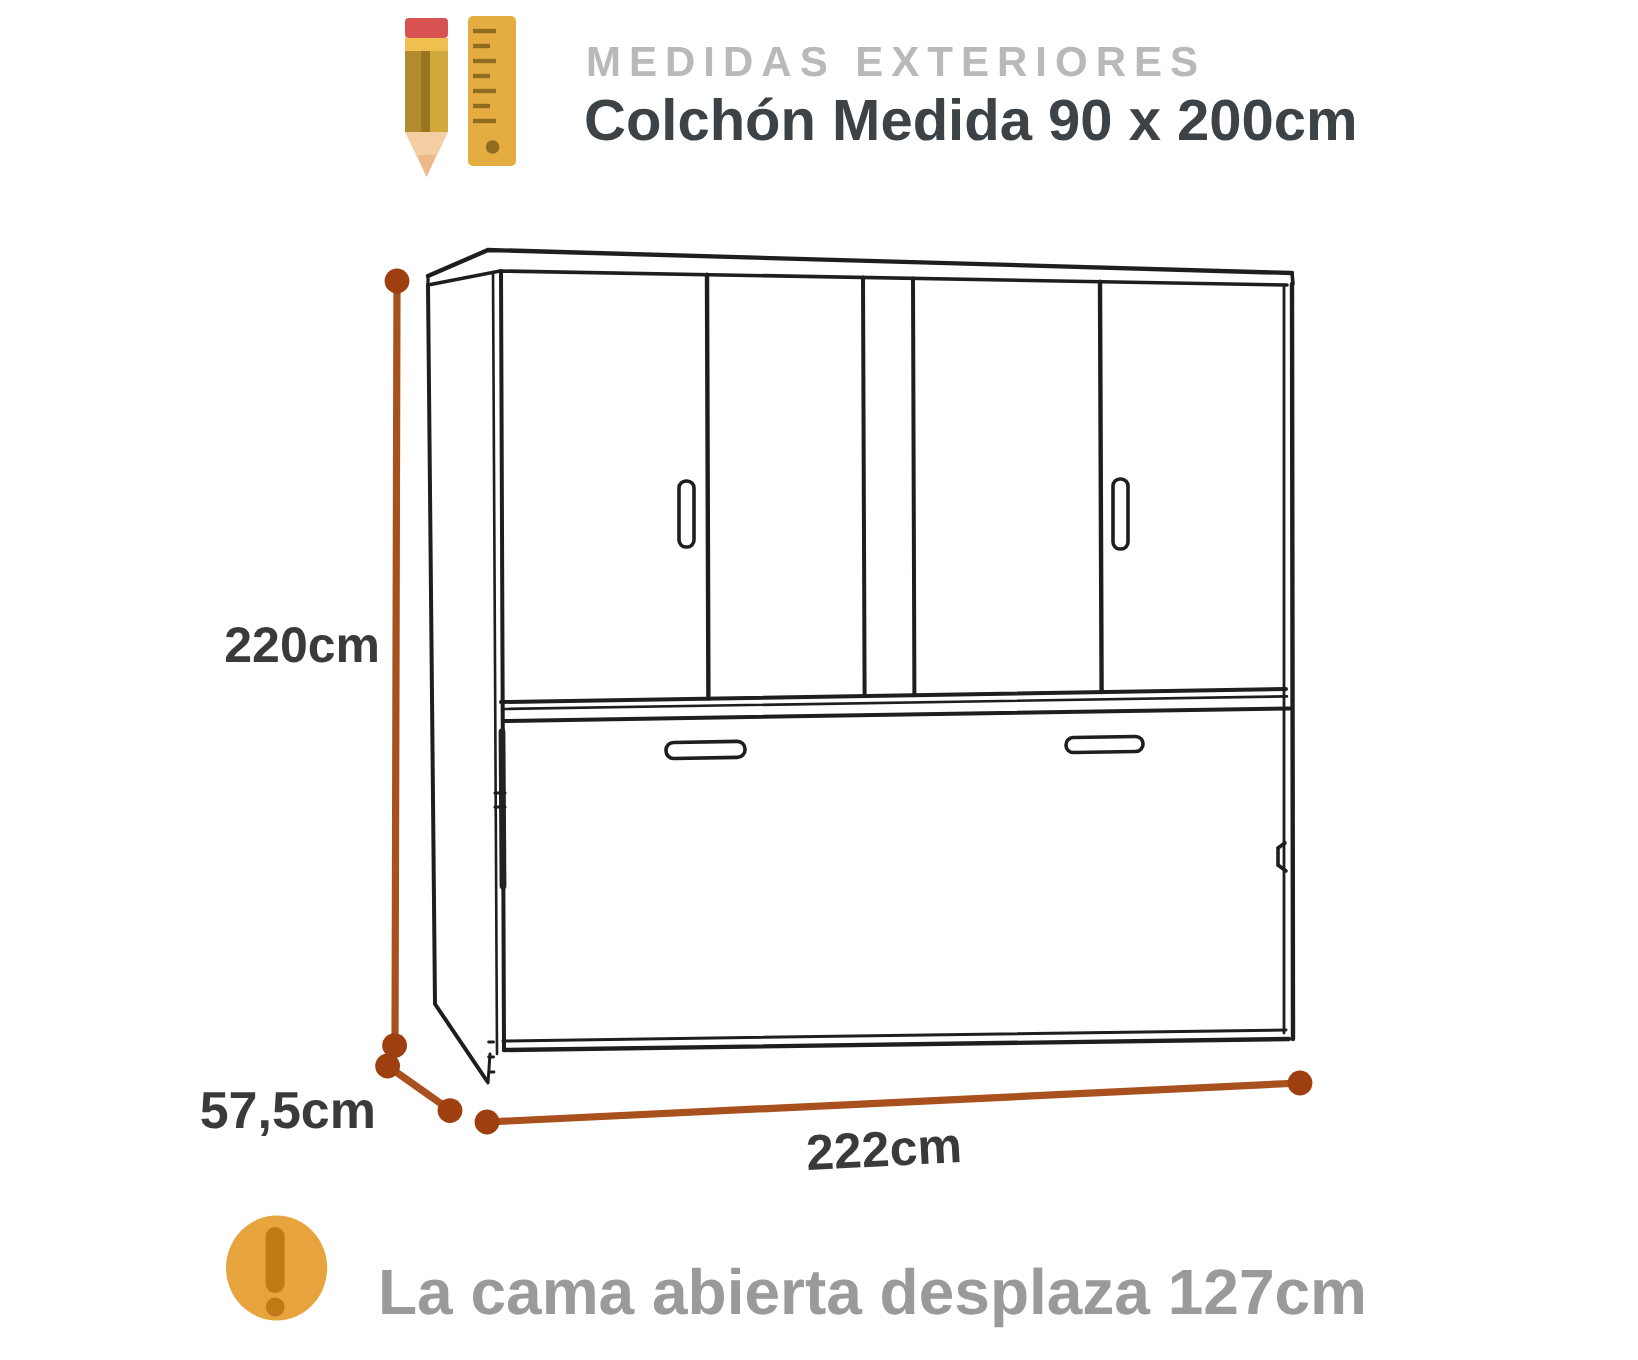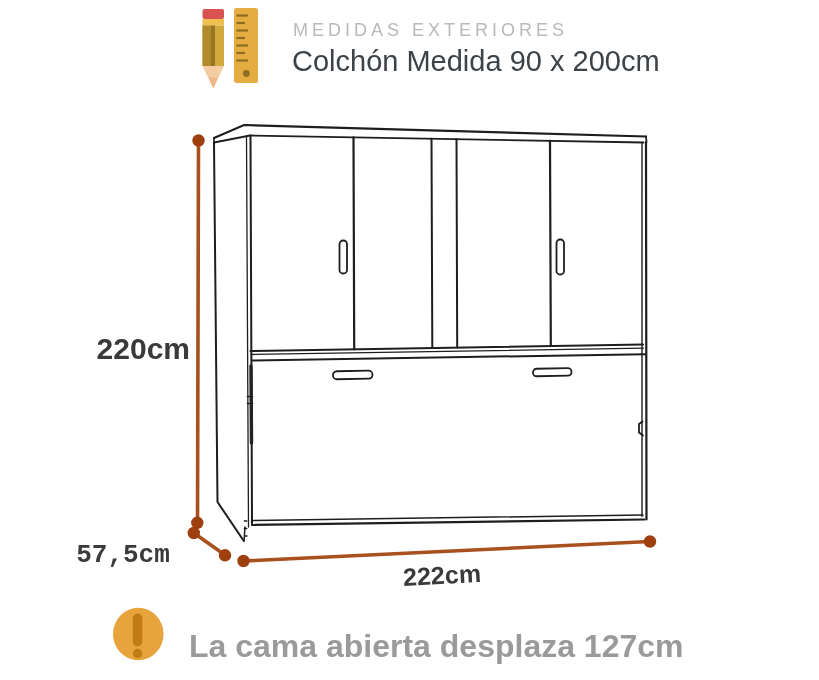--- a/index.html
+++ b/index.html
@@ -6,34 +6,34 @@
   .canvas{
     position:relative;
     width:819px;height:680px;
     background:#ffffff;
     font-family:"Liberation Sans","DejaVu Sans",sans-serif;
     overflow:hidden;
   }
   .scene{position:absolute;left:0;top:0;width:819px;height:680px;}
   .hdr-title{
     position:absolute;left:293px;top:20px;
-    font-size:18px;font-weight:400;letter-spacing:4px;
+    font-size:21px;font-weight:700;letter-spacing:4px;
     color:#B9B9B9;white-space:nowrap;
   }
   .hdr-subtitle{
     position:absolute;left:292px;top:45px;
-    font-size:29px;font-weight:400;
+    font-size:29px;font-weight:700;
     color:#3D4247;white-space:nowrap;
   }
   .dim{
     position:absolute;
     font-weight:700;color:#3A3A3A;white-space:nowrap;
   }
-  .dim-height{left:60px;top:336px;width:130px;text-align:right;font-size:30px;line-height:26px;}
-  .dim-depth{left:58px;top:542px;width:130px;text-align:center;font-size:26px;line-height:26px;font-family:Liberation Mono, monospace;}
+  .dim-height{left:60px;top:310px;width:130px;text-align:right;font-size:25px;line-height:26px;}
+  .dim-depth{left:58px;top:542px;width:130px;text-align:right;font-size:26px;line-height:26px;}
   .dim-width{left:400px;top:562px;width:84px;text-align:center;font-size:25px;line-height:26px;transform:rotate(-3deg);}
   .note-text{
     position:absolute;left:189px;top:611px;
     font-size:32px;font-weight:700;color:#9A9A9A;white-space:nowrap;margin-top:17px;
   }
 </style>
 </head>
 <body>
 
 <div class="canvas">

